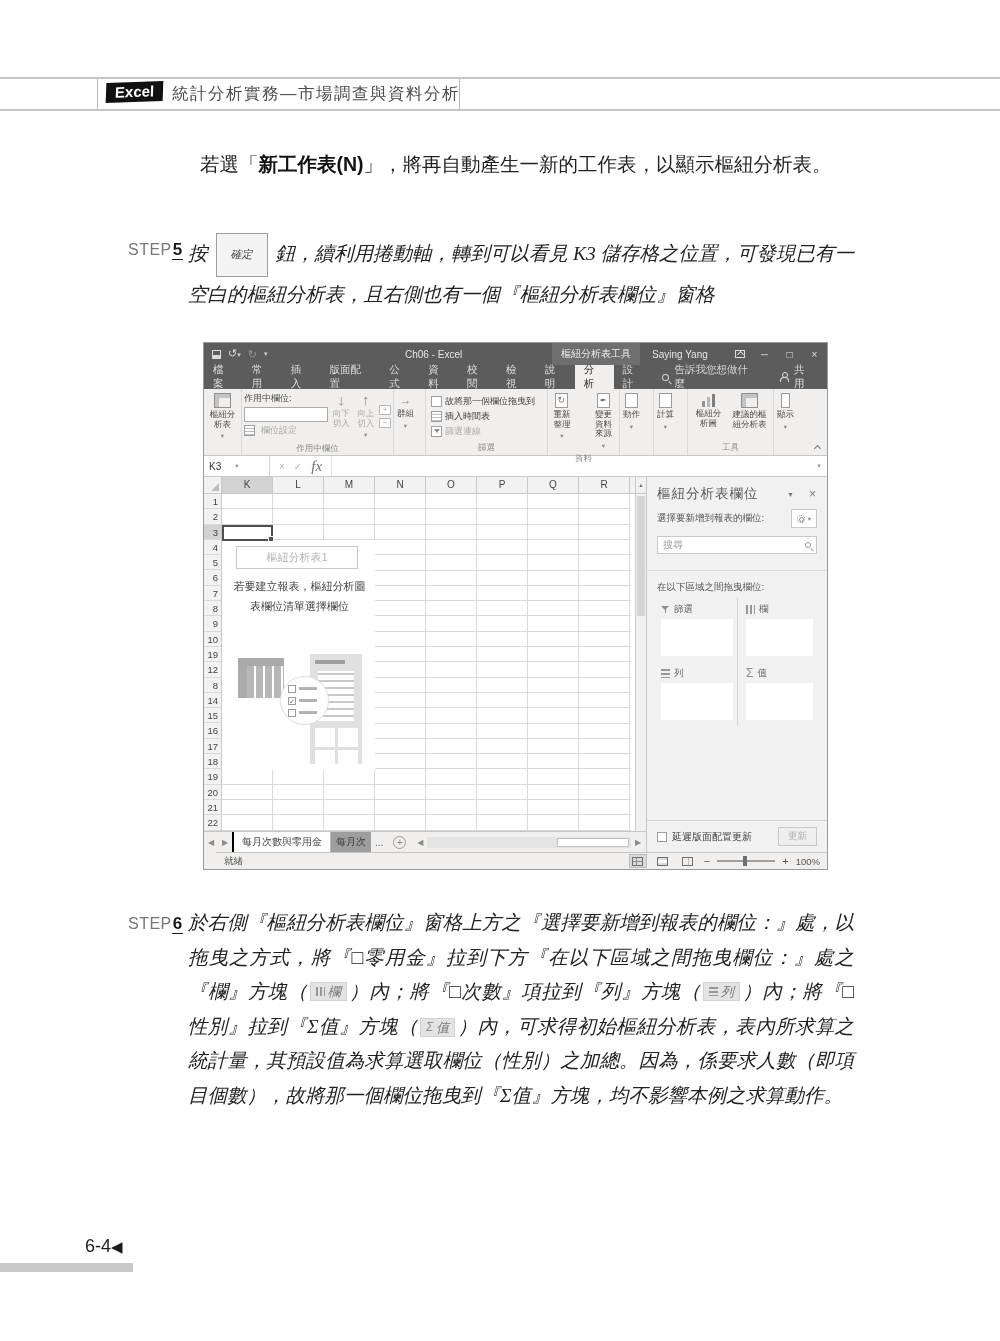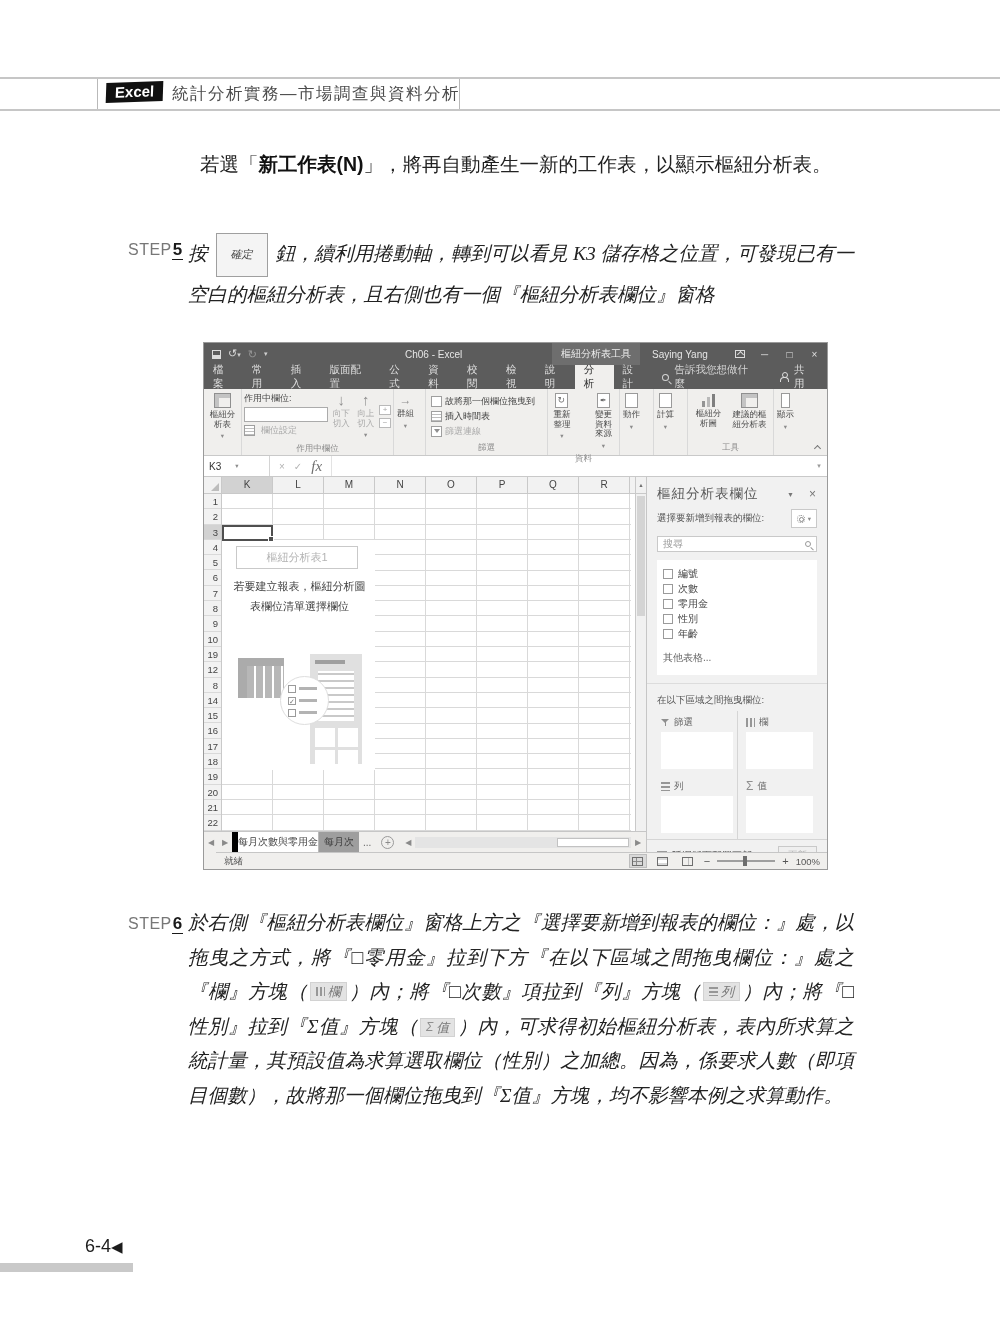--- a/index.html
+++ b/index.html
@@ -168,21 +168,21 @@
   .area-head{display:flex;align-items:center;gap:4px;height:14px;color:#666;font-size:9.5px;}
   .area-box{height:37px;background:#fff;margin-top:3px;}
   .ic-funnel2{width:9px;height:9px;position:relative;}
   .ic-funnel2::before{content:"";position:absolute;left:0;top:1px;border-left:4px solid transparent;border-right:4px solid transparent;border-top:4px solid #8f8f8f;}
   .ic-funnel2::after{content:"";position:absolute;left:3.5px;top:4px;width:1.6px;height:4px;background:#8f8f8f;}
   .pane-bottom{margin-top:auto;border-top:1px solid #d5d5d5;display:flex;align-items:center;gap:5px;padding:6px 10px;}
   .upd-btn{margin-left:auto;border:1px solid #c9c9c9;background:#efefef;color:#b2b2b2;padding:2px 9px;font-size:9.5px;}
   
   .sheettabs{height:21px;border-top:1px solid #c6c6c6;background:#f0efed;display:flex;align-items:stretch;font-size:10px;color:#444;}
   .nav-arr{width:14px;display:flex;align-items:center;justify-content:center;color:#8a8a8a;font-size:8px;}
-  .stab{display:flex;align-items:center;padding:0 0;background:#fff;border-left:6px solid #000000;border-right:1px solid #b9b9b9;}
+  .stab{display:flex;align-items:center;padding:0 8px;background:#fff;border-left:2px solid #000000;border-right:1px solid #b9b9b9;}
   .stab2{display:flex;align-items:center;padding:0 5px;background:#9e9e9e;color:#3c3c3c;max-width:40px;overflow:hidden;white-space:nowrap;}
   .dots{display:flex;align-items:center;color:#666;padding:0 4px;}
   .newsheet{width:13px;height:13px;border:1px solid #9a9a9a;border-radius:50%;color:#8a8a8a;font-size:10px;line-height:11px;text-align:center;align-self:center;margin:0 6px;}
   .hs-wrap{flex:1;display:flex;align-items:center;padding:0 4px;gap:3px;}
   .hs-track{flex:1;height:11px;background:#e4e4e4;position:relative;}
   .hs-thumb{position:absolute;right:2px;top:1px;width:72px;height:9px;background:#fff;border:1px solid #c2c2c2;}
   
   .statusbar{height:17px;border-top:1px solid #c6c6c6;background:#f0efed;display:flex;align-items:center;font-size:9.5px;color:#555;margin-left:12px;}
   .st-ready{padding-left:8px;}
   .st-right{margin-left:auto;display:flex;align-items:center;gap:7px;padding-right:7px;}
@@ -526,45 +526,20 @@
           <span>選擇要新增到報表的欄位:</span>
           <span class="gearbtn">
               <span class="ic-gear"></span>
               <span class="dd">▾</span>
             </span>
         </div>
         <div class="pane-search">
           <span>搜尋</span>
           <span class="ic-mag2"></span>
         </div>
-        <div class="pane-fields">
-          <div>
-              <div class="field-row">
-                <span class="cb"></span>
-                <span>編號</span>
-              </div>
-              <div class="field-row">
-                <span class="cb"></span>
-                <span>次數</span>
-              </div>
-              <div class="field-row">
-                <span class="cb"></span>
-                <span>零用金</span>
-              </div>
-              <div class="field-row">
-                <span class="cb"></span>
-                <span>性別</span>
-              </div>
-              <div class="field-row">
-                <span class="cb"></span>
-                <span>年齡</span>
-              </div>
-            </div>
-          <div class="more-tables">其他表格...</div>
-        </div>
         <div class="drag-hint">在以下區域之間拖曳欄位:</div>
         <div class="areas">
           <div class="area">
             <div class="area-head">
                 <span class="ic-funnel2"></span>
                 <span>篩選</span>
               </div>
             <div class="area-box"></div>
           </div>
           <div class="area rightcol">

